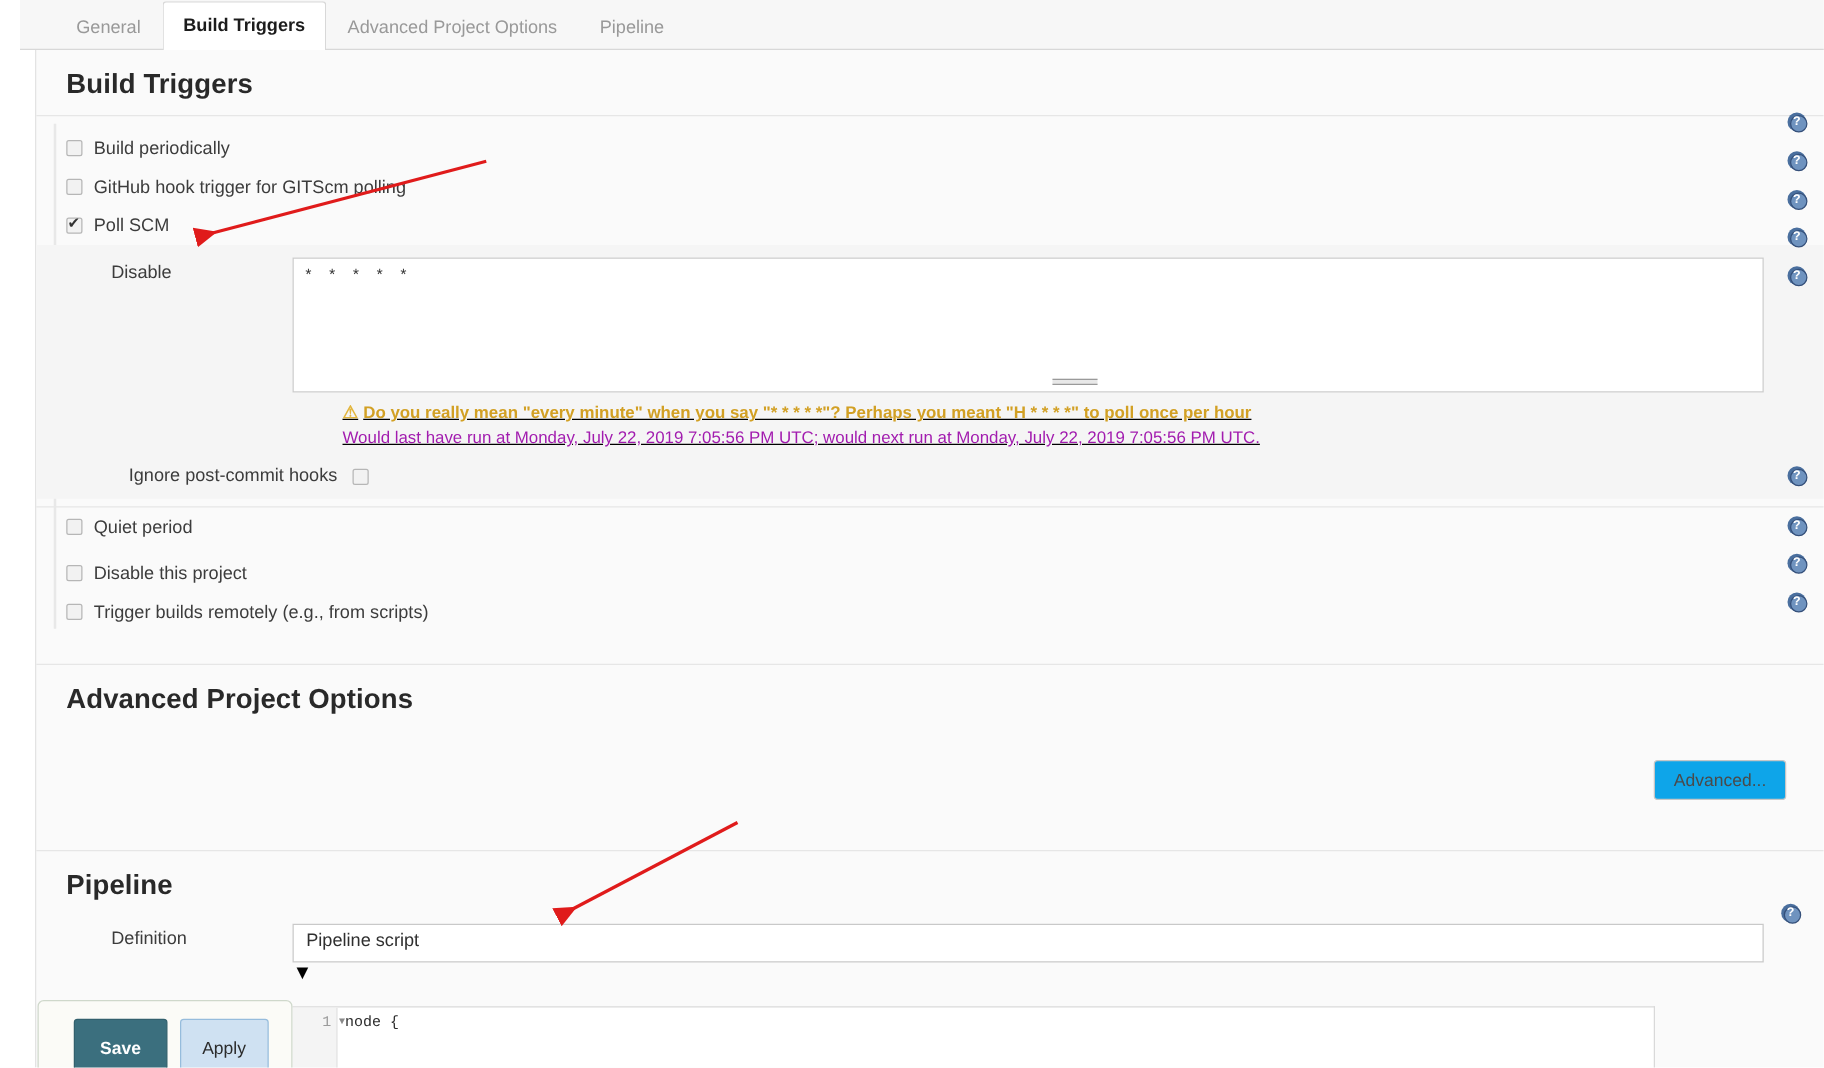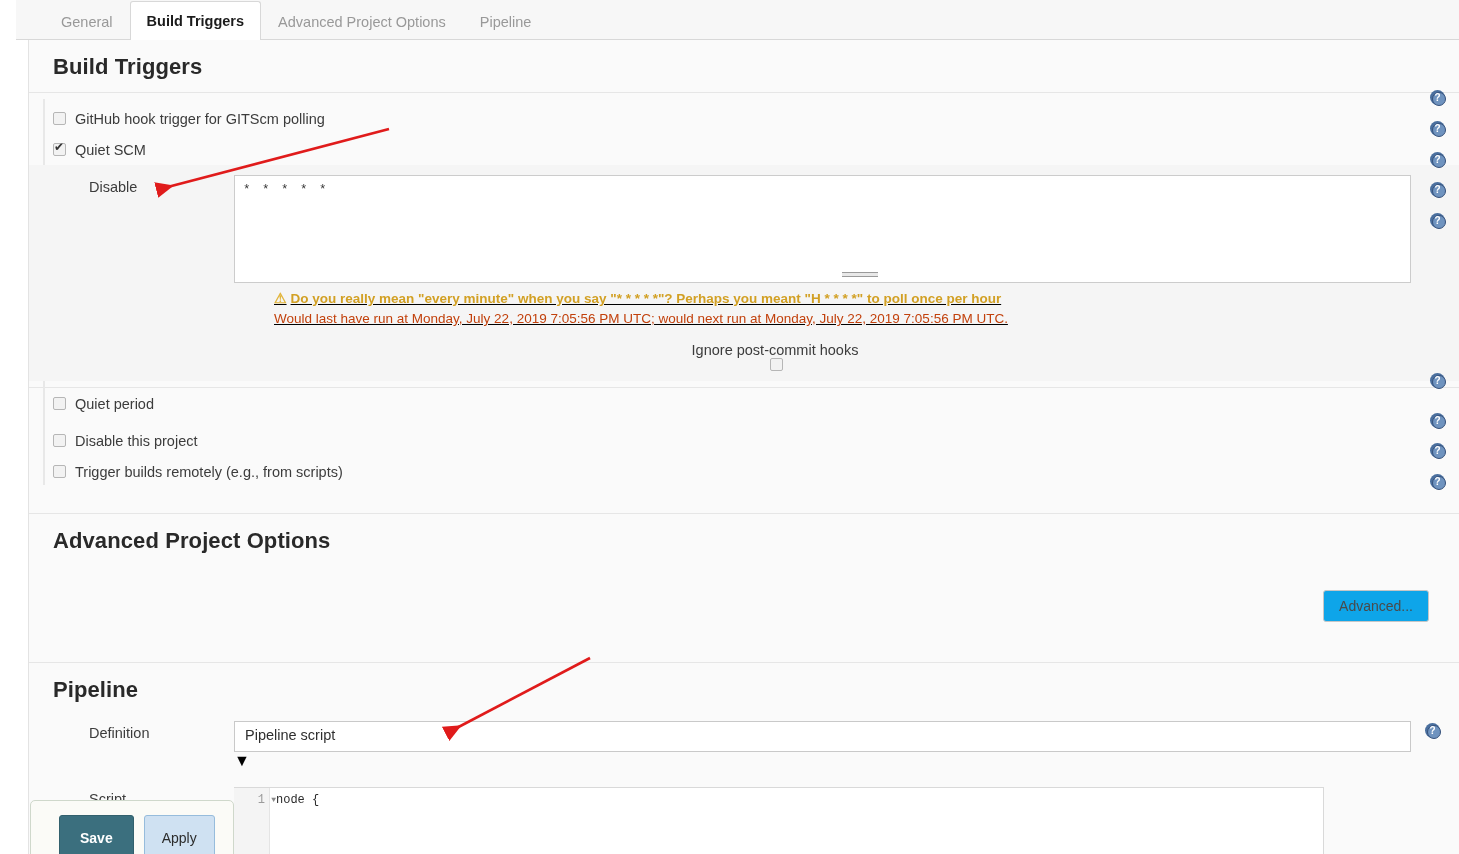--- a/index.html
+++ b/index.html
@@ -96,22 +96,22 @@
     position: absolute; left: 50%; margin-left: -18px; bottom: 2px;
     width: 36px; height: 5px;
     border-top: 1px solid #9a9a9a; border-bottom: 1px solid #9a9a9a;
     background: #e8e8e8;
   }
   .warn-wrap { padding: 6px 0 2px 245px; text-decoration: underline; }
   .warn-line {
     font-size: 13.5px; font-weight: bold; color: #d2a024; line-height: 19px;
   }
   .warn-ico { color: #e2b53c; font-size: 14px; margin-right: 4px; }
-  .warn-sub { font-size: 13.5px; color: #c2410c; line-height: 19px; padding-top: 1px; font-weight: normal;}
-  .ignore-row { display: flex; align-items: center; padding: 12px 0 4px 74px; flex-direction: column; }
+  .warn-sub { font-size: 13.5px; color: #a21caf; line-height: 19px; padding-top: 1px; font-weight: normal;}
+  .ignore-row { display: flex; align-items: center; padding: 12px 0 4px 74px; }
   .ignore-row .lbl { font-size: 14.5px; color: #3c3c3c; margin-right: 12px; }
 
   
   .adv-area { position: relative; height: 96px; }
   .btn-advanced {
     position: absolute; right: 30px; top: 24px;
     background: #0ea5e9; border: 1px solid #c6c6c6; border-radius: 3px;
     font-size: 14px; color: #4a4a4a;
     padding: 7px 15px; cursor: pointer;
   }
@@ -198,25 +198,29 @@
   <div class="content">
 
     <div class="section-title">Build Triggers</div>
     <div class="hr"></div>
 
     <div class="trigger-block">
       <div class="leftbar"></div>
 
       <div class="row">
         <div class="cb"></div>
+        <span class="row-label">Build periodically</span>
+      </div>
+      <div class="row">
+        <div class="cb"></div>
         <span class="row-label">GitHub hook trigger for GITScm polling</span>
       </div>
       <div class="row">
         <div class="cb checked"></div>
-        <span class="row-label">Quiet SCM</span>
+        <span class="row-label">Poll SCM</span>
       </div>
 
       <div class="sched-panel">
         <div class="field-row">
           <div class="field-label">Disable</div>
           <div class="textarea">* * * * *</div>
         </div>
         <div style="position:relative;">
           <div class="ta-grip" style="position:absolute; left:831px; top:-11px;"></div>
         </div>

